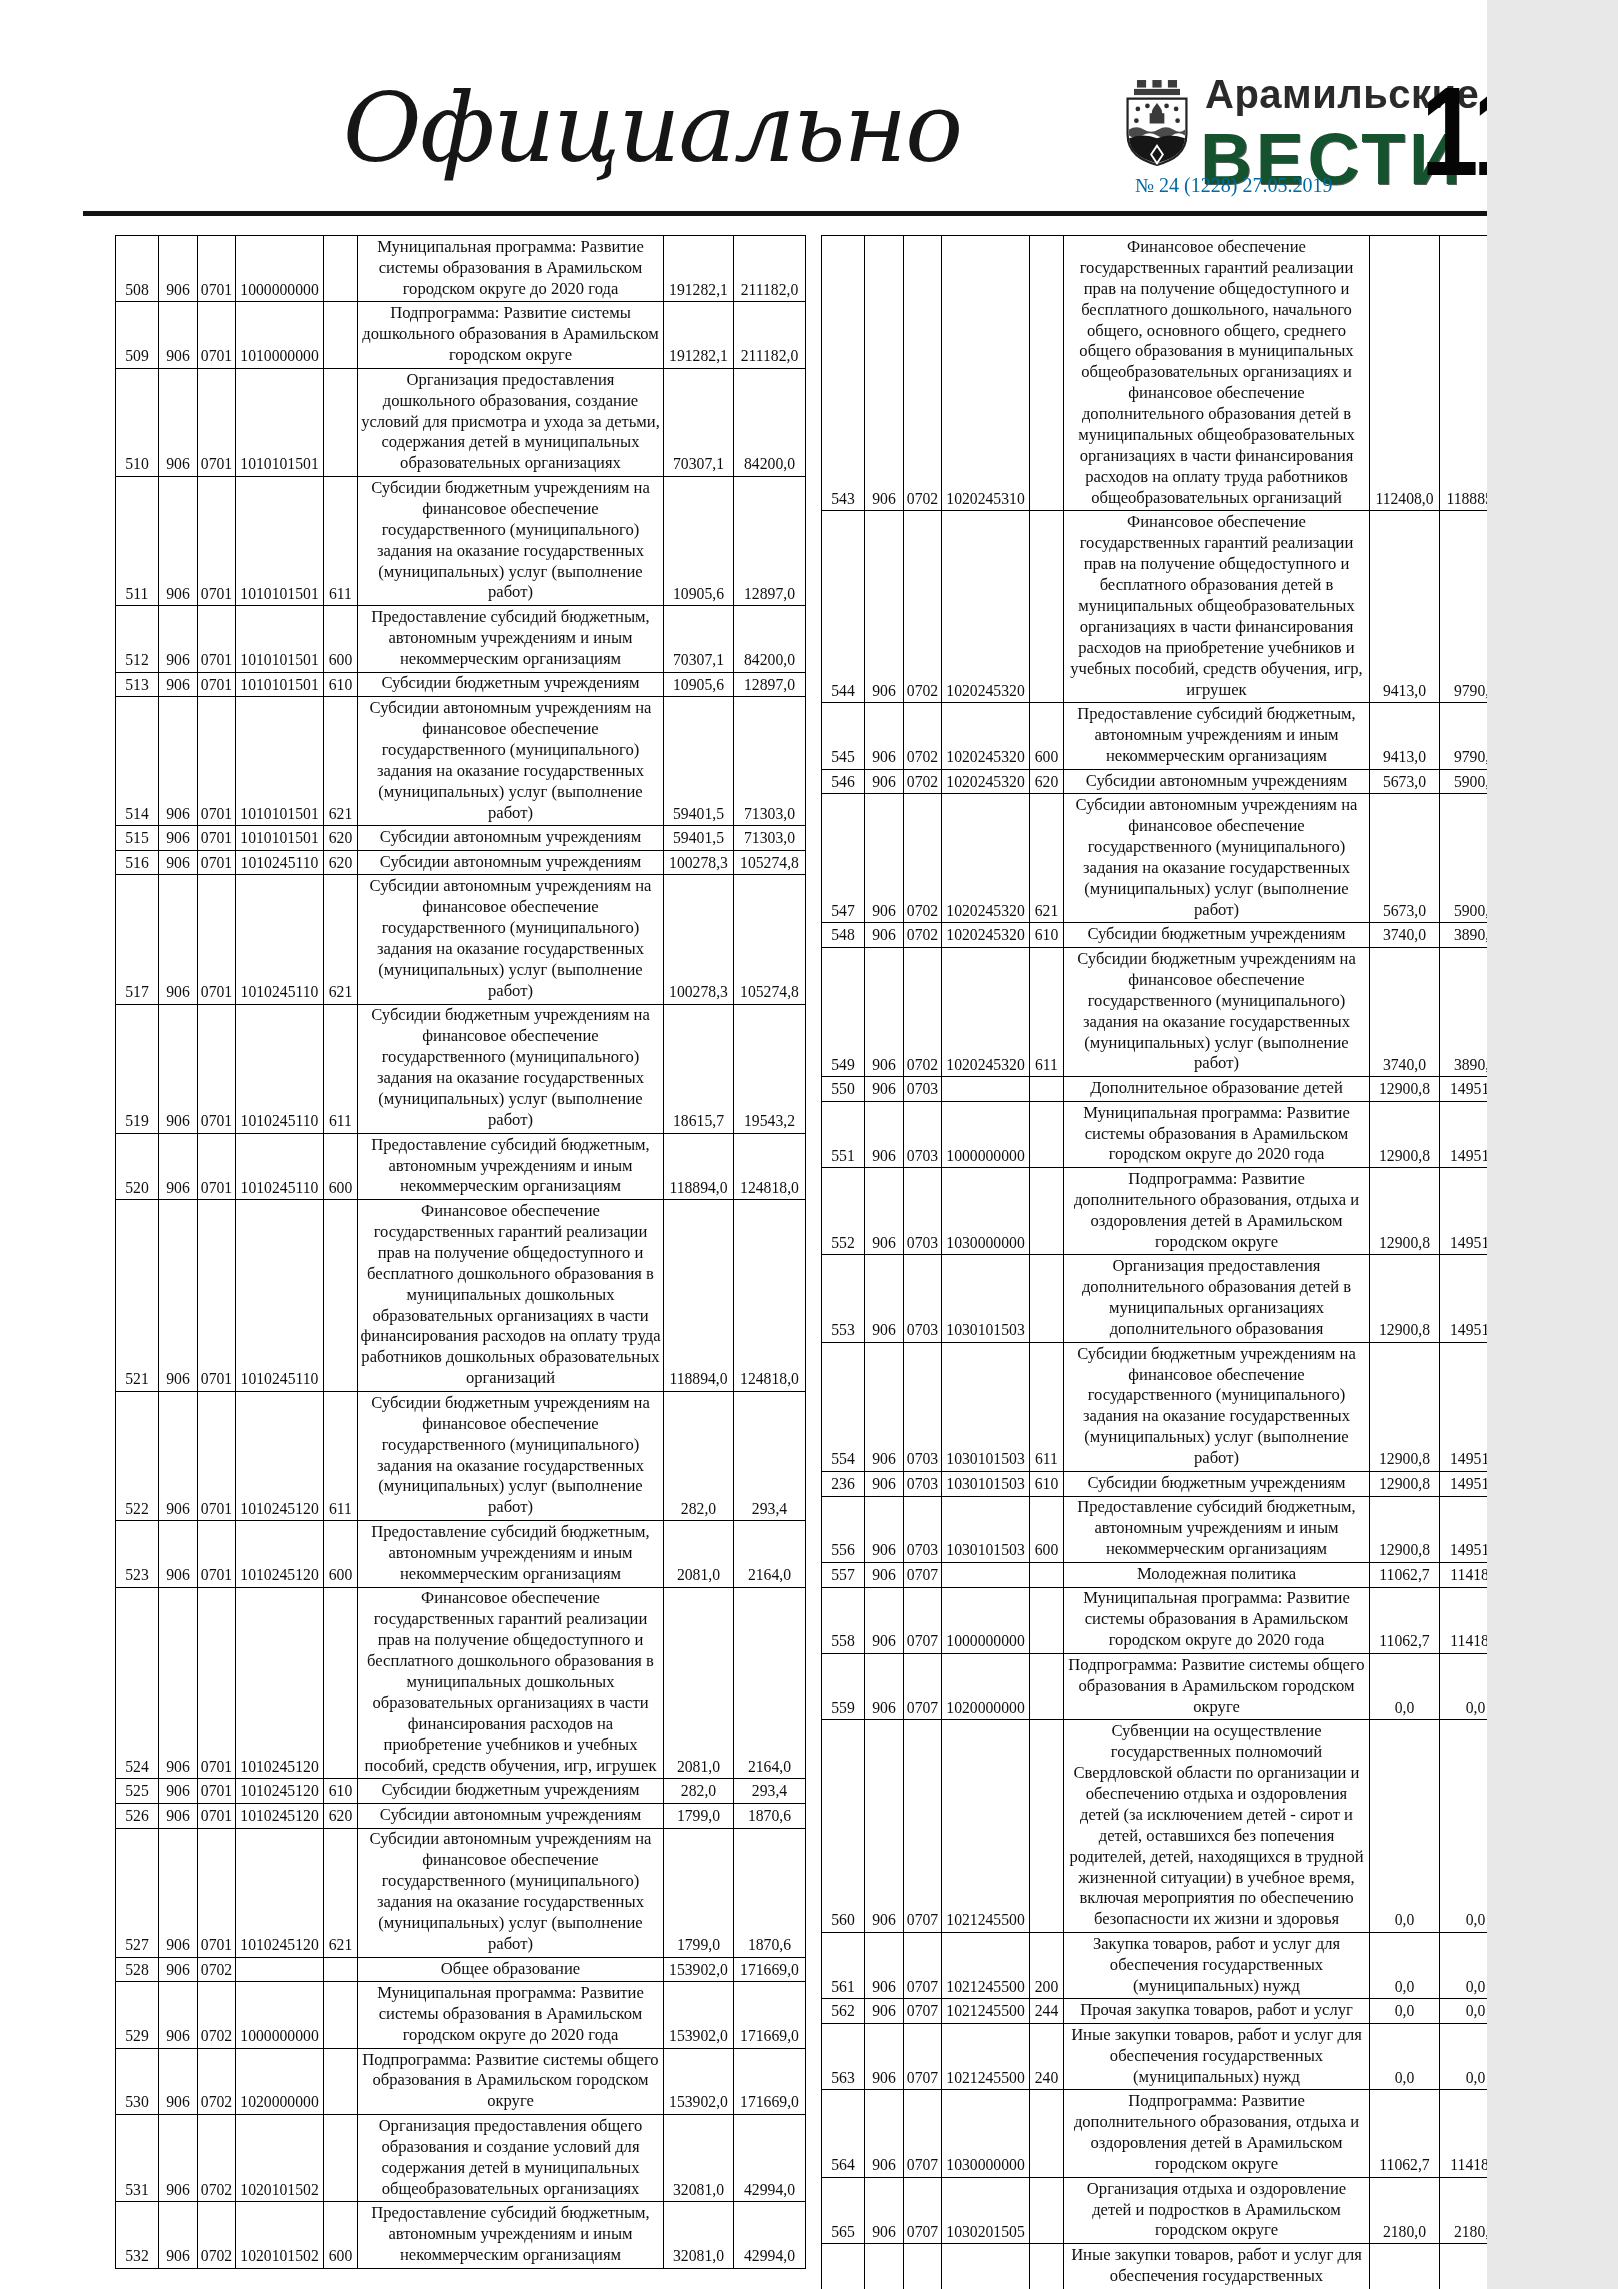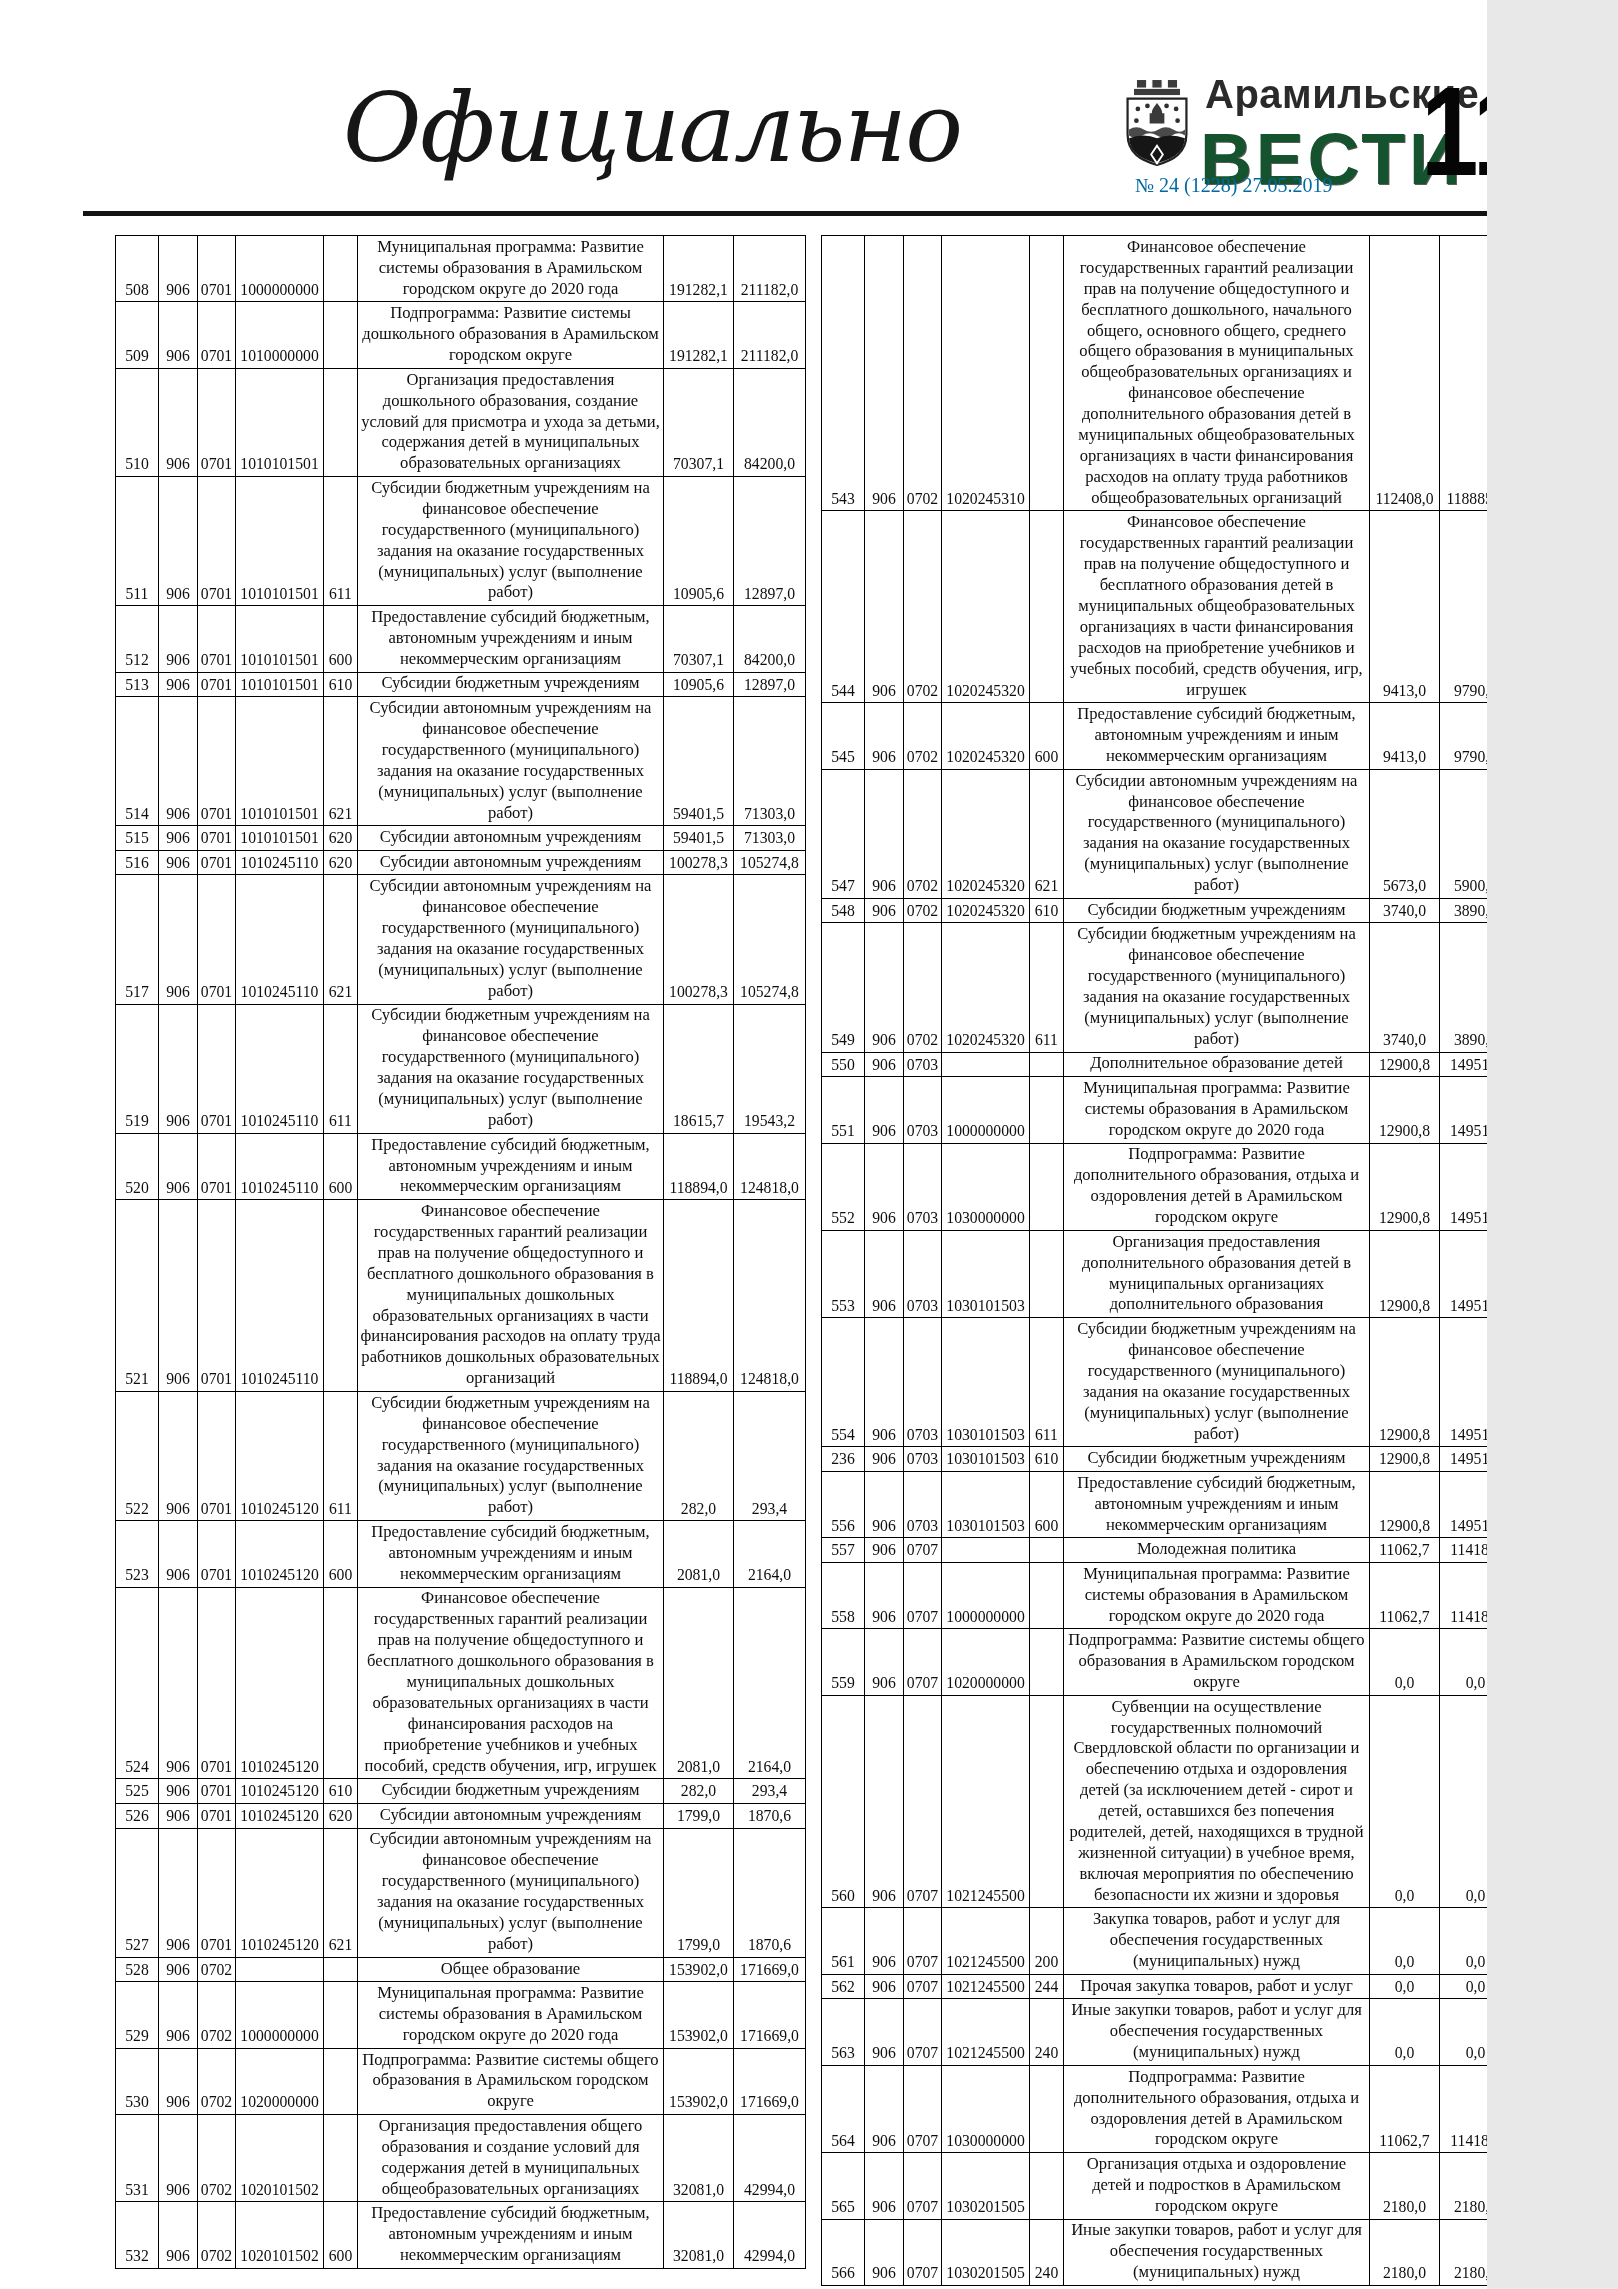--- a/index.html
+++ b/index.html
@@ -392,20 +392,30 @@
       <td class="c-n">545</td>
       <td class="c-gl">906</td>
       <td class="c-rz">0702</td>
       <td class="c-cs">1020245320</td>
       <td class="c-vr">600</td>
       <td class="c-name">Предоставление субсидий бюджетным, автономным учреждениям и иным некоммерческим организациям</td>
       <td class="c-a">9413,0</td>
       <td class="c-b">9790,0</td>
     </tr>
         <tr>
+      <td class="c-n">546</td>
+      <td class="c-gl">906</td>
+      <td class="c-rz">0702</td>
+      <td class="c-cs">1020245320</td>
+      <td class="c-vr">620</td>
+      <td class="c-name">Субсидии автономным учреждениям</td>
+      <td class="c-a">5673,0</td>
+      <td class="c-b">5900,0</td>
+    </tr>
+        <tr>
       <td class="c-n">547</td>
       <td class="c-gl">906</td>
       <td class="c-rz">0702</td>
       <td class="c-cs">1020245320</td>
       <td class="c-vr">621</td>
       <td class="c-name">Субсидии автономным учреждениям на финансовое обеспечение государственного (муниципального) задания на оказание государственных (муниципальных) услуг (выполнение работ)</td>
       <td class="c-a">5673,0</td>
       <td class="c-b">5900,0</td>
     </tr>
         <tr>

